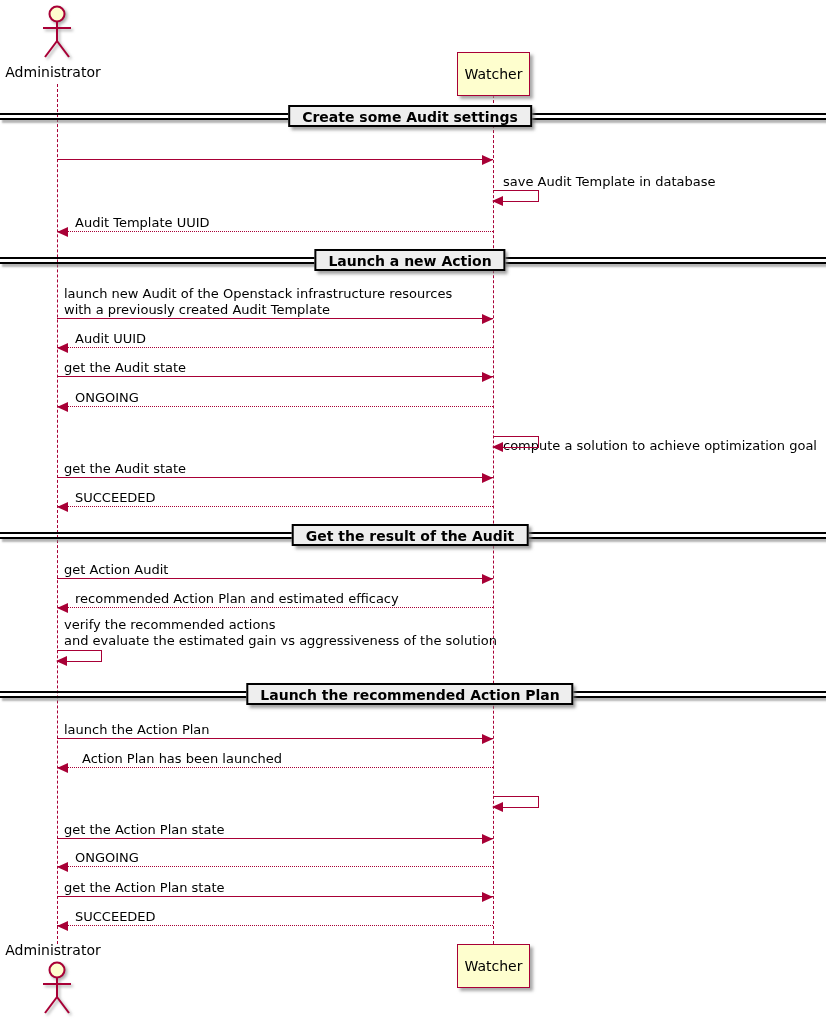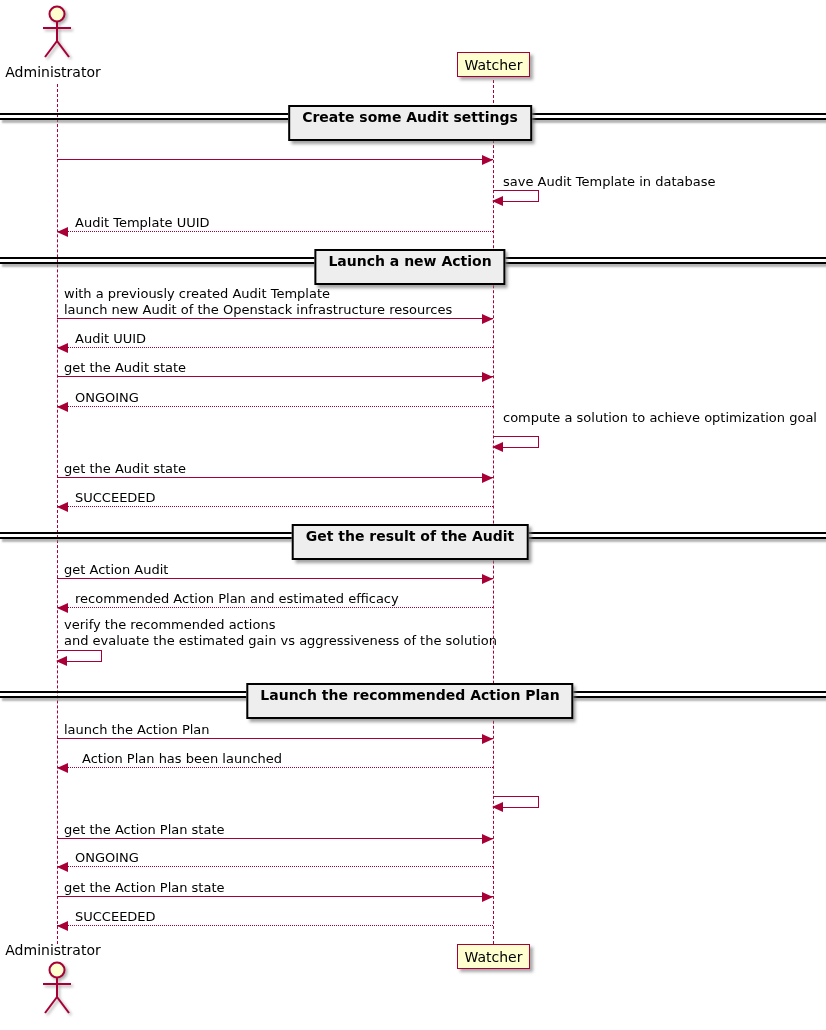--- a/index.html
+++ b/index.html
@@ -8,37 +8,37 @@
     --divider_fill:#EEEEEE;
     --text:#000000;
   }
   html,body{margin:0;padding:0;background:#fff;}
   .stage{
     position:relative;width:826px;height:1030px;background:#ffffff;overflow:hidden;
     font-family:"DejaVu Sans","Liberation Sans",sans-serif;color:var(--text);
   }
   .lifeline{position:absolute;width:0;border-left:1px dashed var(--accent);}
   .participant{
-    position:absolute;left:457px;width:73px;height:25px;box-sizing:border-box;
+    position:absolute;left:457px;width:73px;height:44px;box-sizing:border-box;
     background:var(--participant_fill);border:1.5px solid var(--accent);
     box-shadow:3px 3px 3px rgba(140,140,140,0.75);
     font-size:14px;display:flex;align-items:center;justify-content:center;
   }
   .actor-figure{position:absolute;left:35px;width:44px;height:58px;color:var(--accent);
     filter:drop-shadow(2.5px 2.5px 1.5px rgba(140,140,140,0.7));}
   .actor-label{position:absolute;left:53px;transform:translateX(-50%);font-size:14px;white-space:nowrap;}
   .divider-lines{
     position:absolute;left:0;width:826px;height:3px;
     border-top:2px solid #000;border-bottom:2px solid #000;
     box-shadow:2px 3px 2px rgba(130,130,130,0.6);
   }
   .divider-box{
     position:absolute;left:410px;transform:translateX(-50%);
     background:var(--divider_fill);border:2px solid #000;
-    padding:2px 12px 14px 12px;font-size:14px;font-weight:bold;white-space:nowrap;
+    padding:2px 12px 0 12px;font-size:14px;font-weight:bold;white-space:nowrap;
     box-shadow:3px 3px 3px rgba(120,120,120,0.7);
   }
   .lbl{position:absolute;font-size:13px;line-height:15.5px;white-space:nowrap;color:var(--text);}
   .arrow{position:absolute;height:0;}
   .req{left:57px;width:436px;border-top:1px solid var(--accent);}
   .rep{left:57px;width:436px;border-top:1px dotted var(--accent);}
   .arrow i{position:absolute;display:block;width:0;height:0;}
   i.hr{right:0;top:-5px;border:5px solid transparent;border-right:0;border-left:11px solid var(--accent);}
   i.hl{left:0;top:-5px;border:5px solid transparent;border-left:0;border-right:11px solid var(--accent);}
   .self{position:absolute;height:10px;border:1px solid var(--accent);border-left:none;}
@@ -79,43 +79,43 @@
 
   <div class="lbl" style="left:75px;top:215px">Audit Template UUID</div>
   <div class="arrow rep" style="top:231px">
       <i class="hl"></i>
     </div>
 
   <div class="divider-lines" style="top:257px"></div>
   <div class="divider-box" style="top:249px">Launch a new Action</div>
 
   <div class="lbl" style="left:64px;top:286px">
+    <span>launch new Audit of the Openstack infrastructure resources</span>
     <span>with a previously created Audit Template</span>
-    <span>launch new Audit of the Openstack infrastructure resources</span>
   </div>
   <div class="arrow req" style="top:318px">
       <i class="hr"></i>
     </div>
 
   <div class="lbl" style="left:75px;top:331px">Audit UUID</div>
   <div class="arrow rep" style="top:347px">
       <i class="hl"></i>
     </div>
 
   <div class="lbl" style="left:64px;top:360px">get the Audit state</div>
   <div class="arrow req" style="top:376px">
       <i class="hr"></i>
     </div>
 
   <div class="lbl" style="left:75px;top:390px">ONGOING</div>
   <div class="arrow rep" style="top:406px">
       <i class="hl"></i>
     </div>
 
-  <div class="lbl" style="left:503px;top:410px">compute a solution to achieve optimization goal</div>
+  <div class="lbl" style="left:503px;top:438px">compute a solution to achieve optimization goal</div>
   <div class="self" style="left:493px;top:436px;width:45px">
       <i></i>
     </div>
 
   <div class="lbl" style="left:64px;top:461px">get the Audit state</div>
   <div class="arrow req" style="top:477px">
       <i class="hr"></i>
     </div>
 
   <div class="lbl" style="left:75px;top:490px">SUCCEEDED</div>

